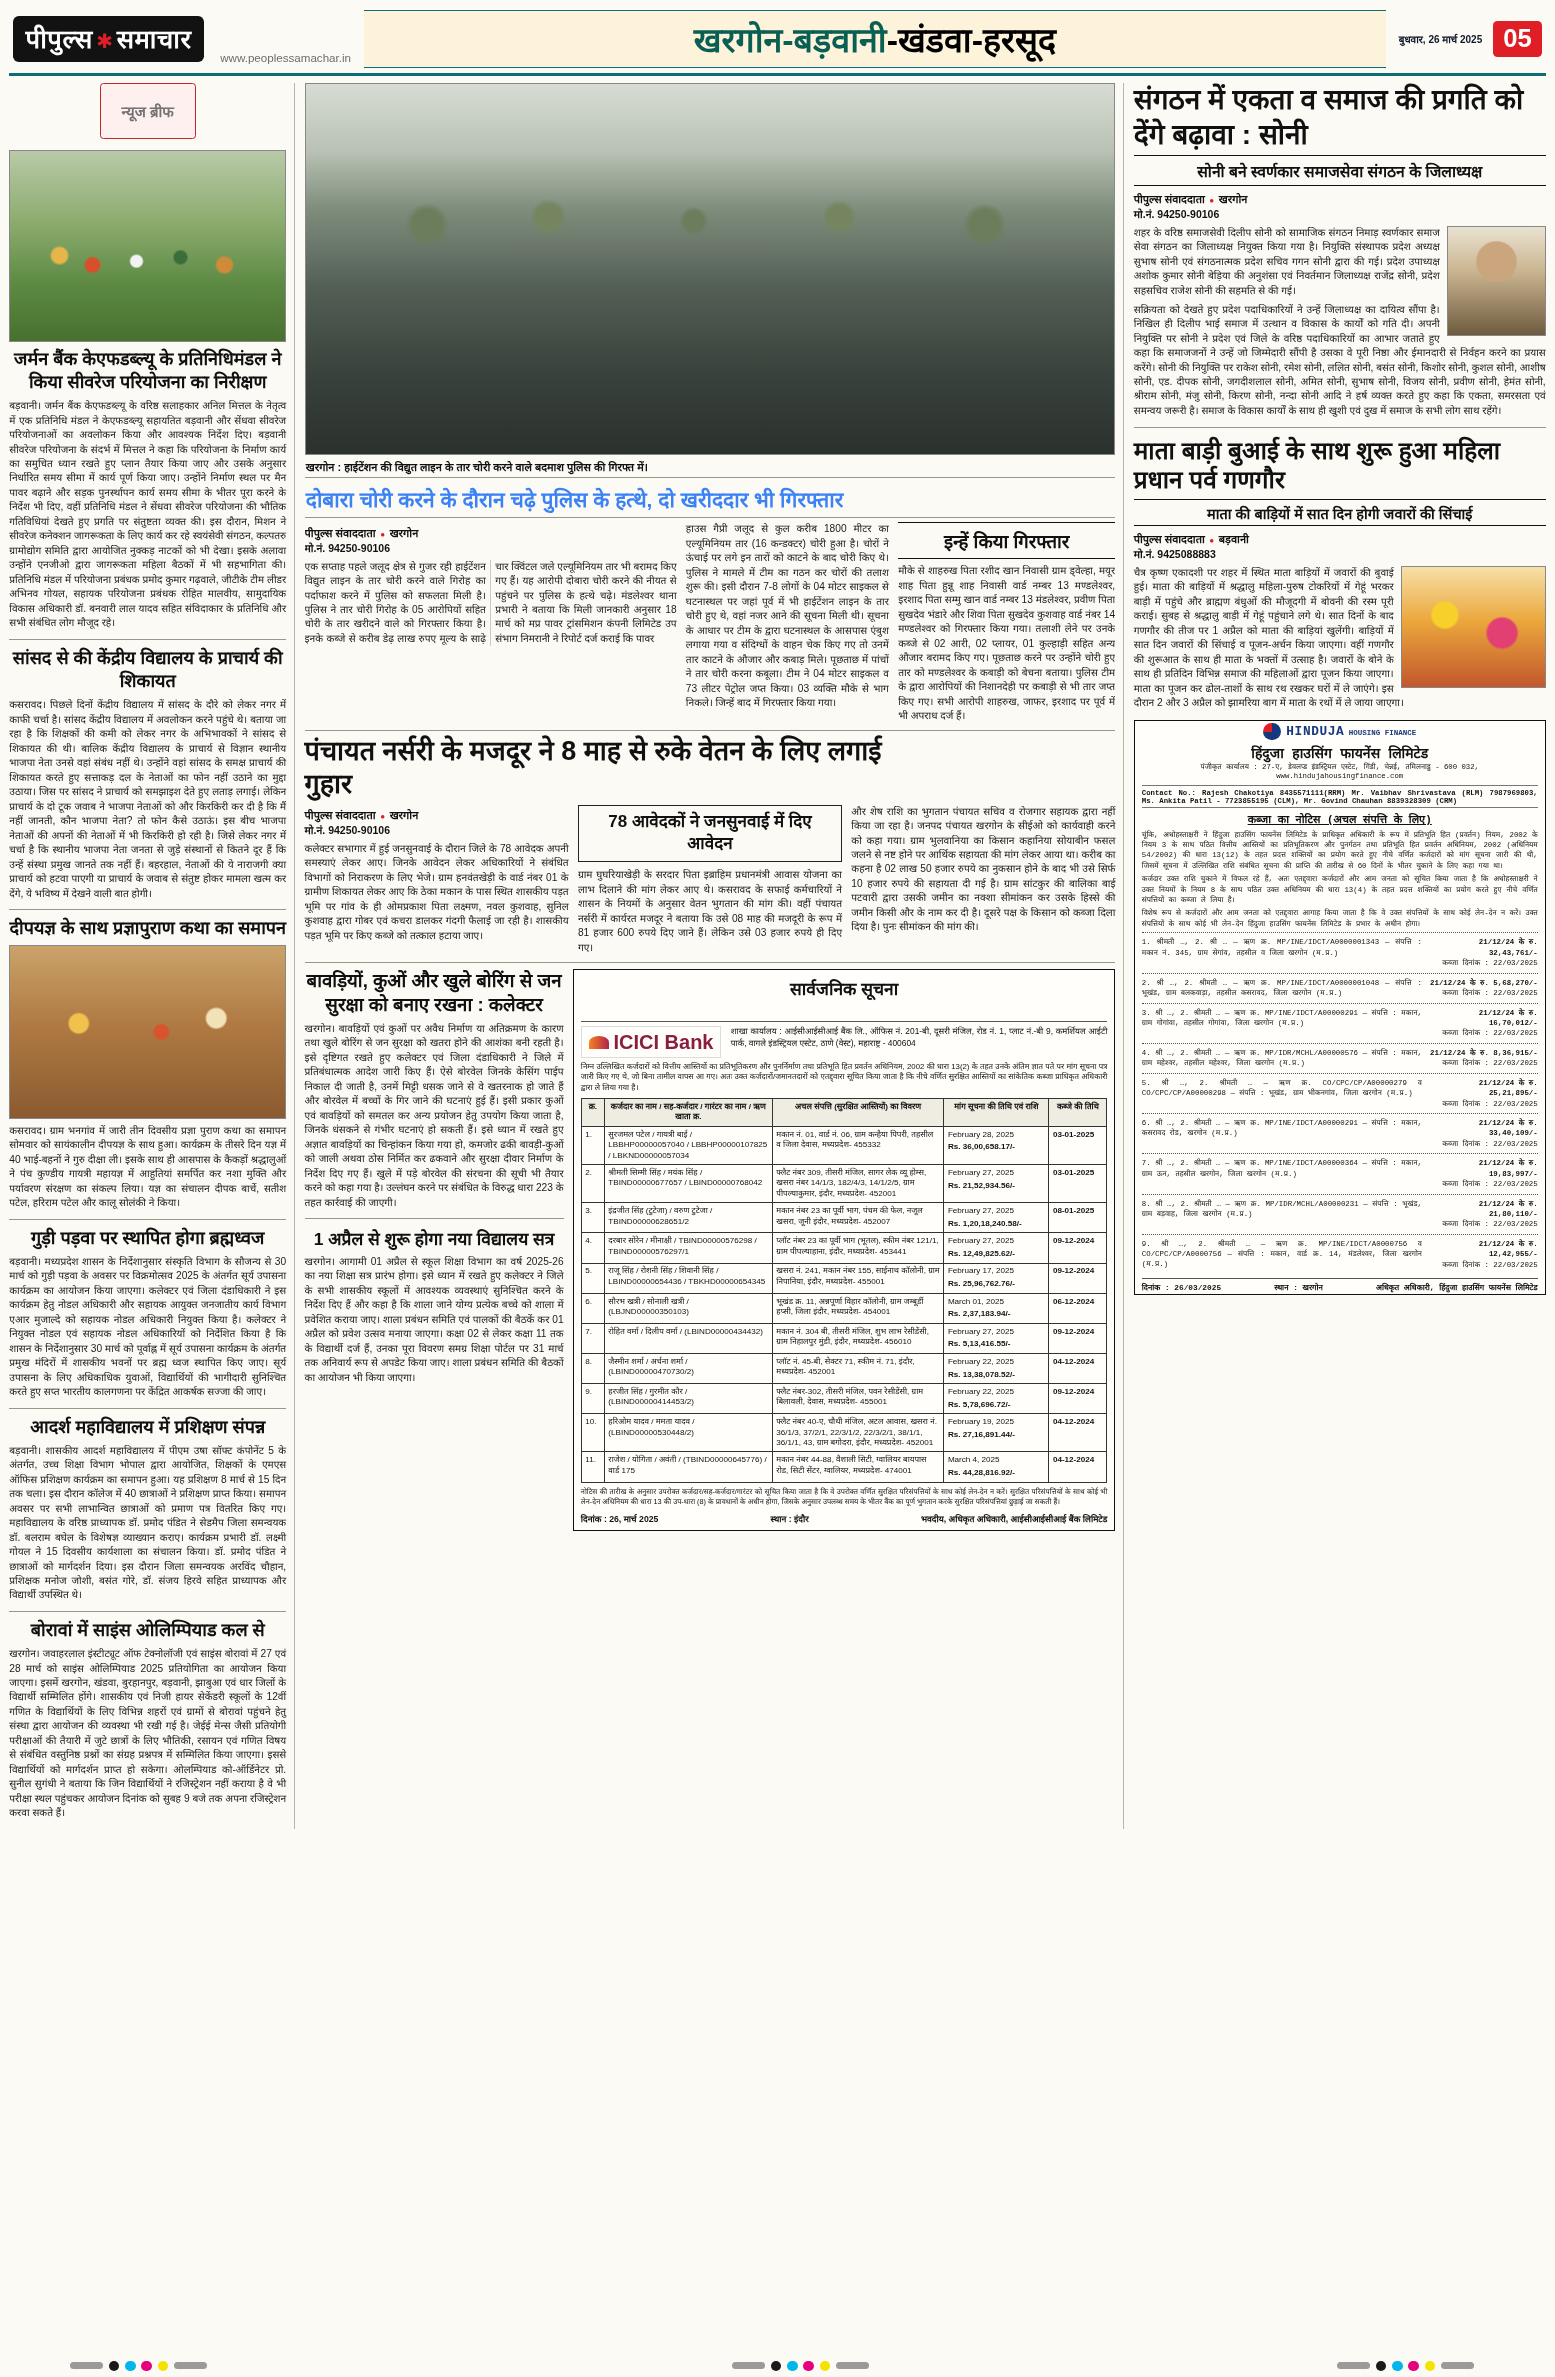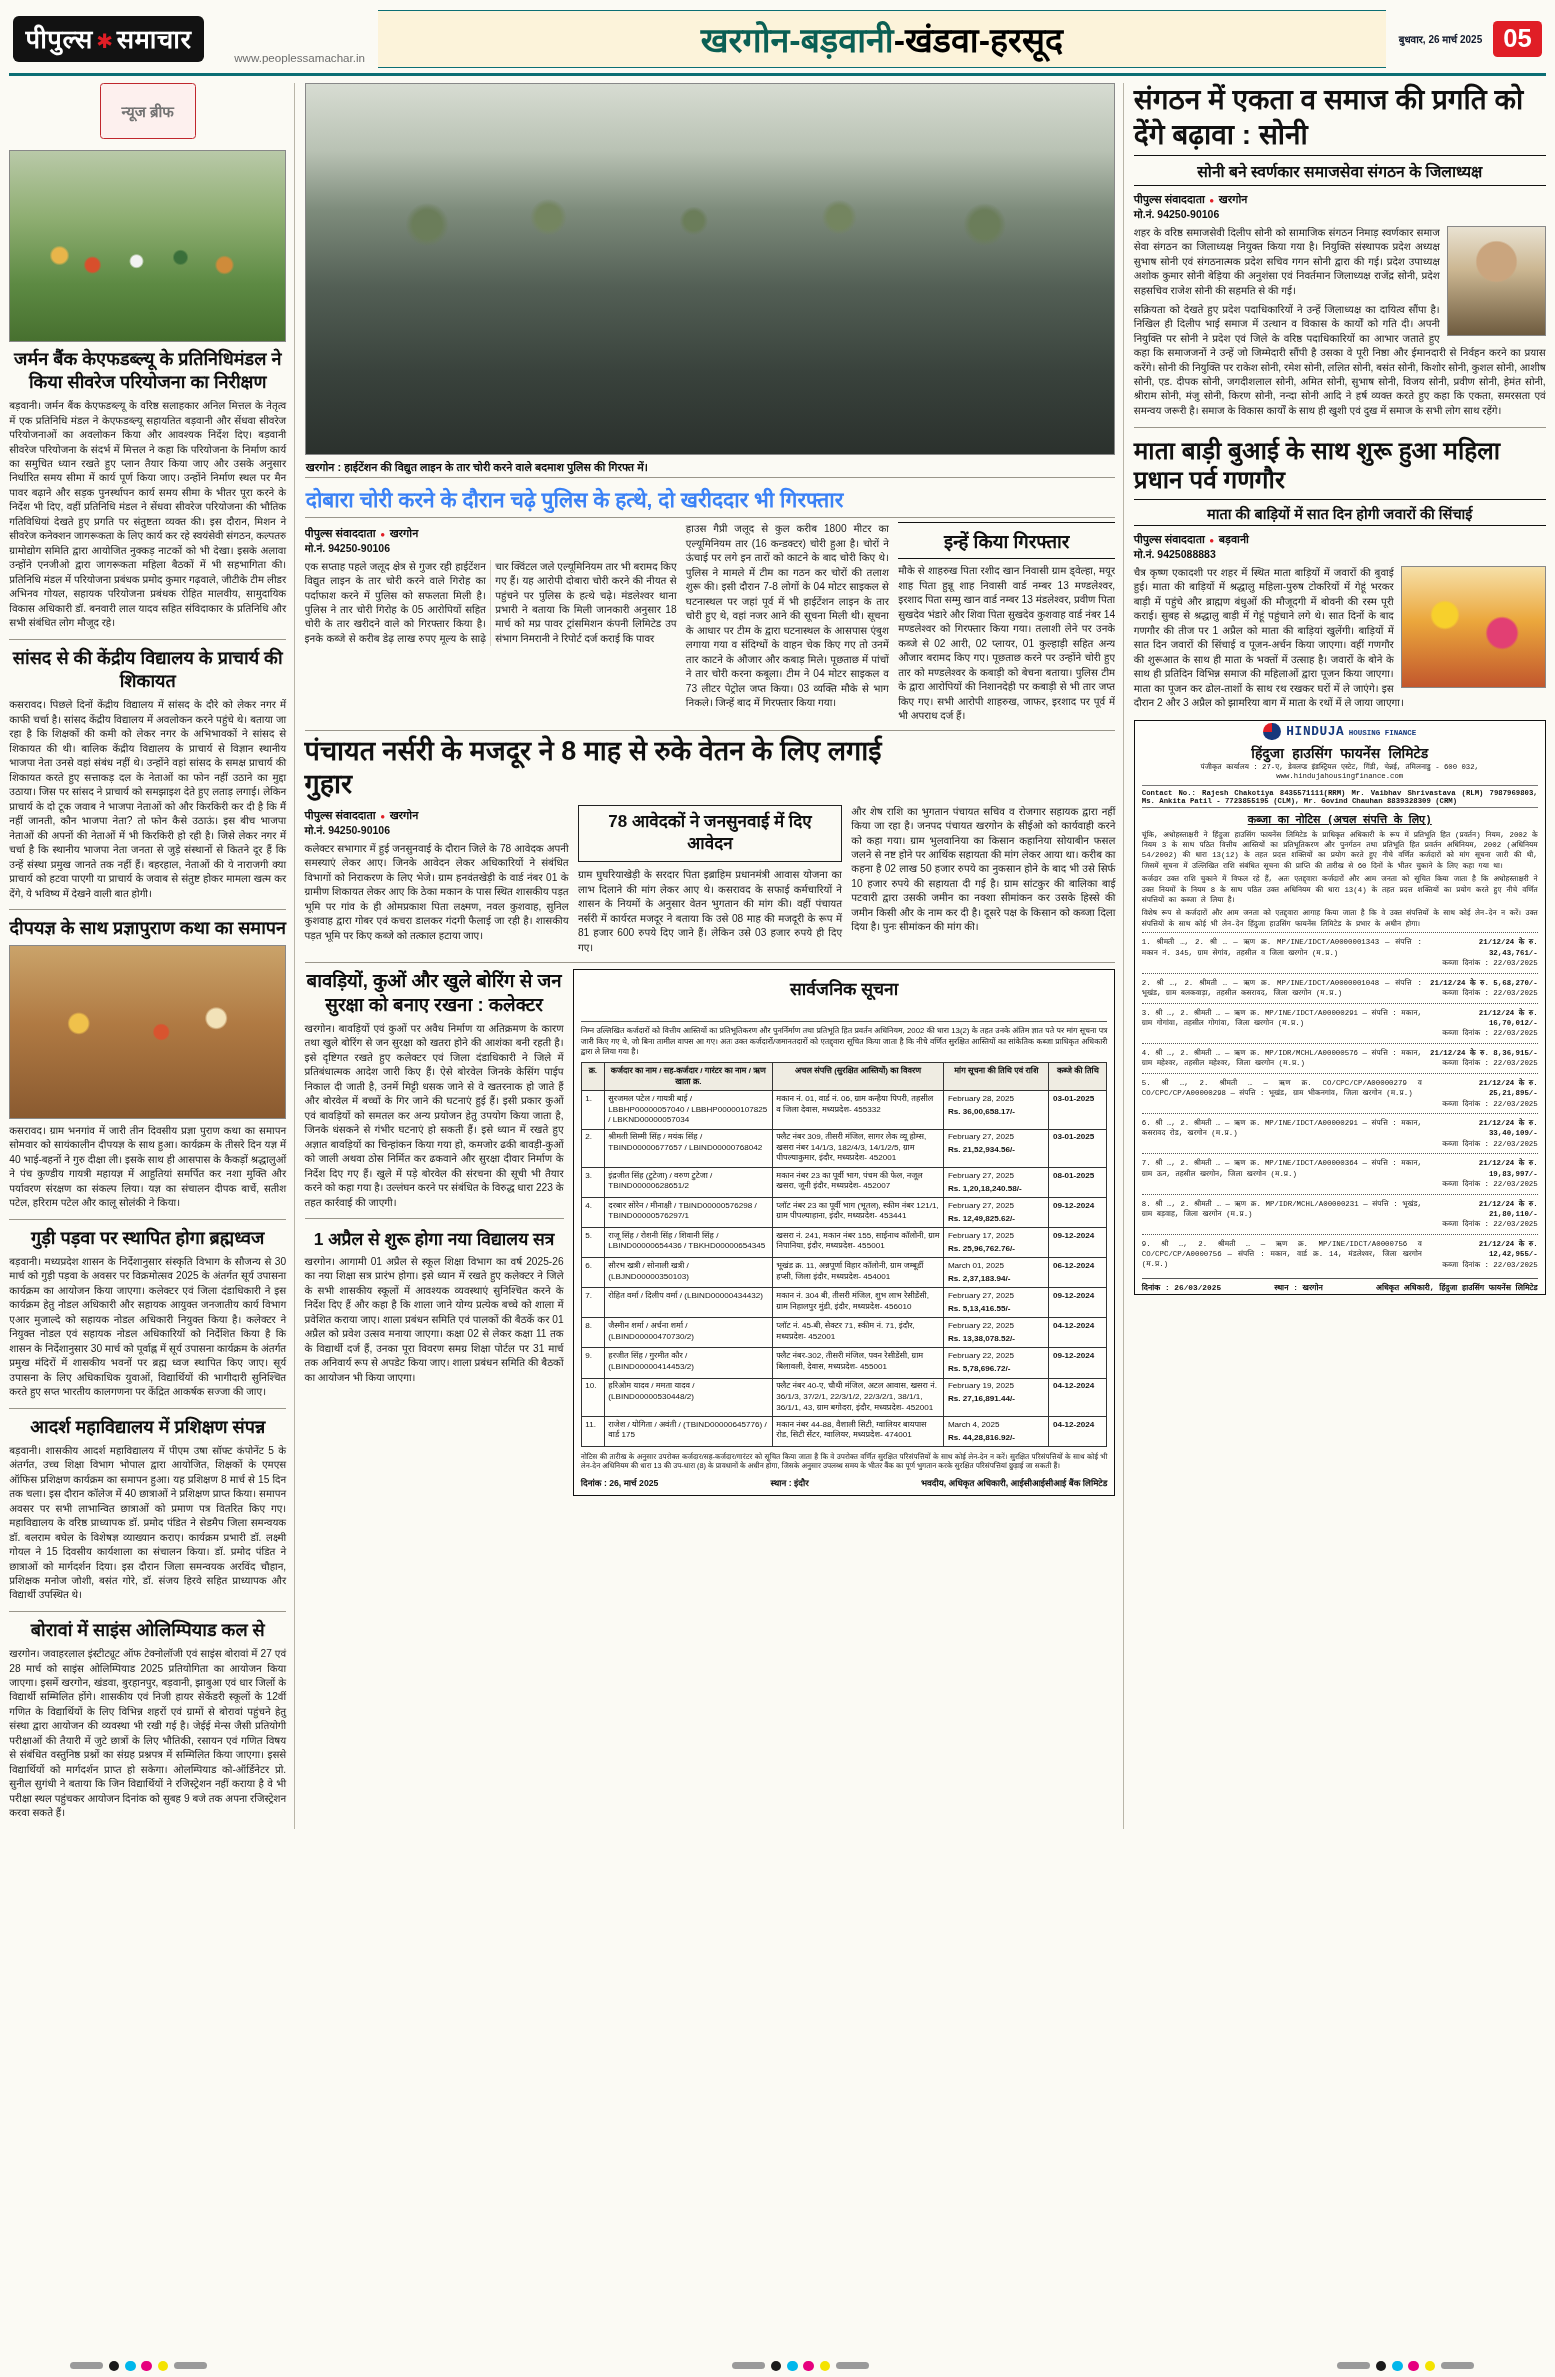--- a/index.html
+++ b/index.html
@@ -5,21 +5,21 @@
   *{margin:0;padding:0;box-sizing:border-box;}
   html,body{background:#d9d9d6;}
   body{font-family:"Liberation Sans","DejaVu Sans",sans-serif;color:#111;}
   .page{width:1555px;height:2377px;background:#fbfaf4;margin:0 auto;position:relative;padding:8.1px 9.3px 23px;overflow:hidden;box-shadow:0 0 7px rgba(0,0,0,.35);}
 
   
   .masthead{display:flex;align-items:center;gap:12.8px;padding:2.3px 3.5px 5.8px;border-bottom:3.5px solid #0b6e74;}
   .logo-box{background:#121212;border-radius:5.8px;padding:5.8px 12.8px;display:flex;align-items:baseline;gap:3.5px;white-space:nowrap;}
   .logo-w1,.logo-w2{color:#ffffff;font-weight:bold;font-size:25.6px;letter-spacing:0.6px;}
   .logo-star{color:#e01e26;font-size:20px;}
-  .site{color:#6d6d6d;font-size:11.6px;margin-left:17px;align-self:flex-end;padding-bottom:3.5px;}
+  .site{color:#6d6d6d;font-size:11.6px;margin-left:3px;align-self:flex-end;padding-bottom:3.5px;}
   .region-band{flex:1;background:#fcf3da;border-top:1.7px solid #0b6e74;border-bottom:1.7px solid #0b6e74;text-align:center;padding:4.6px 0;}
   .region-band .p1{color:#0a5f54;font-weight:bold;font-size:34px;}
   .region-band .p2{color:#000000;font-weight:bold;font-size:34px;}
   .mh-right{display:flex;align-items:center;gap:10.5px;white-space:nowrap;}
   .mh-date{font-size:10px;font-weight:bold;color:#0f172a;}
   .pageno{background:#e01e26;color:#fff;font-weight:bold;font-size:25.6px;padding:3.5px 10.5px;border-radius:4.6px;}
 
   
   .content{display:flex;gap:9.3px;margin-top:7px;align-items:stretch;}
   .col-left{width:286px;border-right:0.6px solid #b9b5a8;padding-right:8.1px;}
@@ -246,20 +246,27 @@
       <div class="bottom-center">
         <div class="collector">
           <h3 class="art-head">बावड़ियों, कुओं और खुले बोरिंग से जन सुरक्षा को बनाए रखना : कलेक्टर</h3>
           <p class="body">खरगोन। बावड़ियों एवं कुओं पर अवैध निर्माण या अतिक्रमण के कारण तथा खुले बोरिंग से जन सुरक्षा को खतरा होने की आशंका बनी रहती है। इसे दृष्टिगत रखते हुए कलेक्टर एवं जिला दंडाधिकारी ने जिले में प्रतिबंधात्मक आदेश जारी किए हैं। ऐसे बोरवेल जिनके केसिंग पाईप निकाल दी जाती है, उनमें मिट्टी धसक जाने से वे खतरनाक हो जाते हैं और बोरवेल में बच्चों के गिर जाने की घटनाएं हुई हैं। इसी प्रकार कुओं एवं बावड़ियों को समतल कर अन्य प्रयोजन हेतु उपयोग किया जाता है, जिनके धंसकने से गंभीर घटनाएं हो सकती हैं। इसे ध्यान में रखते हुए अज्ञात बावड़ियों का चिन्हांकन किया गया हो, कमजोर ढकी बावड़ी-कुओं को जाली अथवा ठोस निर्मित कर ढकवाने और सुरक्षा दीवार निर्माण के निर्देश दिए गए हैं। खुले में पड़े बोरवेल की संरचना की सूची भी तैयार करने को कहा गया है। उल्लंघन करने पर संबंधित के विरुद्ध धारा 223 के तहत कार्रवाई की जाएगी।</p>
           <h3 class="sub-art-head">1 अप्रैल से शुरू होगा नया विद्यालय सत्र</h3>
           <p class="body">खरगोन। आगामी 01 अप्रैल से स्कूल शिक्षा विभाग का वर्ष 2025-26 का नया शिक्षा सत्र प्रारंभ होगा। इसे ध्यान में रखते हुए कलेक्टर ने जिले के सभी शासकीय स्कूलों में आवश्यक व्यवस्थाएं सुनिश्चित करने के निर्देश दिए हैं और कहा है कि शाला जाने योग्य प्रत्येक बच्चे को शाला में प्रवेशित कराया जाए। शाला प्रबंधन समिति एवं पालकों की बैठकें कर 01 अप्रैल को प्रवेश उत्सव मनाया जाएगा। कक्षा 02 से लेकर कक्षा 11 तक के विद्यार्थी दर्ज हैं, उनका पूरा विवरण समग्र शिक्षा पोर्टल पर 31 मार्च तक अनिवार्य रूप से अपडेट किया जाए। शाला प्रबंधन समिति की बैठकों का आयोजन भी किया जाएगा।</p>
         </div>
 
         <div class="icici">
           <div class="icici-title">सार्वजनिक सूचना</div>
+          <div class="icici-brandrow">
+            <div class="icici-logo">
+              <span class="icici-arc"></span>
+              <span>ICICI Bank</span>
+            </div>
+            <div class="icici-office">शाखा कार्यालय : आईसीआईसीआई बैंक लि., ऑफिस नं. 201-बी, दूसरी मंजिल, रोड नं. 1, प्लाट नं.-बी 9, कमर्शियल आईटी पार्क, वागले इंडस्ट्रियल एस्टेट, ठाणे (वेस्ट), महाराष्ट्र - 400604</div>
+          </div>
           <p class="icici-intro">निम्न उल्लिखित कर्जदारों को वित्तीय आस्तियों का प्रतिभूतिकरण और पुनर्निर्माण तथा प्रतिभूति हित प्रवर्तन अधिनियम, 2002 की धारा 13(2) के तहत उनके अंतिम ज्ञात पते पर मांग सूचना पत्र जारी किए गए थे, जो बिना तामील वापस आ गए। अतः उक्त कर्जदारों/जमानतदारों को एतद्द्वारा सूचित किया जाता है कि नीचे वर्णित सुरक्षित आस्तियों का सांकेतिक कब्जा प्राधिकृत अधिकारी द्वारा ले लिया गया है।</p>
 
           <table class="poss">
             <thead>
               <tr>
 
               <th>क्र.</th>
                   <th>कर्जदार का नाम / सह-कर्जदार / गारंटर का नाम / ऋण खाता क्र.</th>
                   <th>अचल संपत्ति (सुरक्षित आस्तियों) का विवरण</th>
                   <th>मांग सूचना की तिथि एवं राशि</th>

